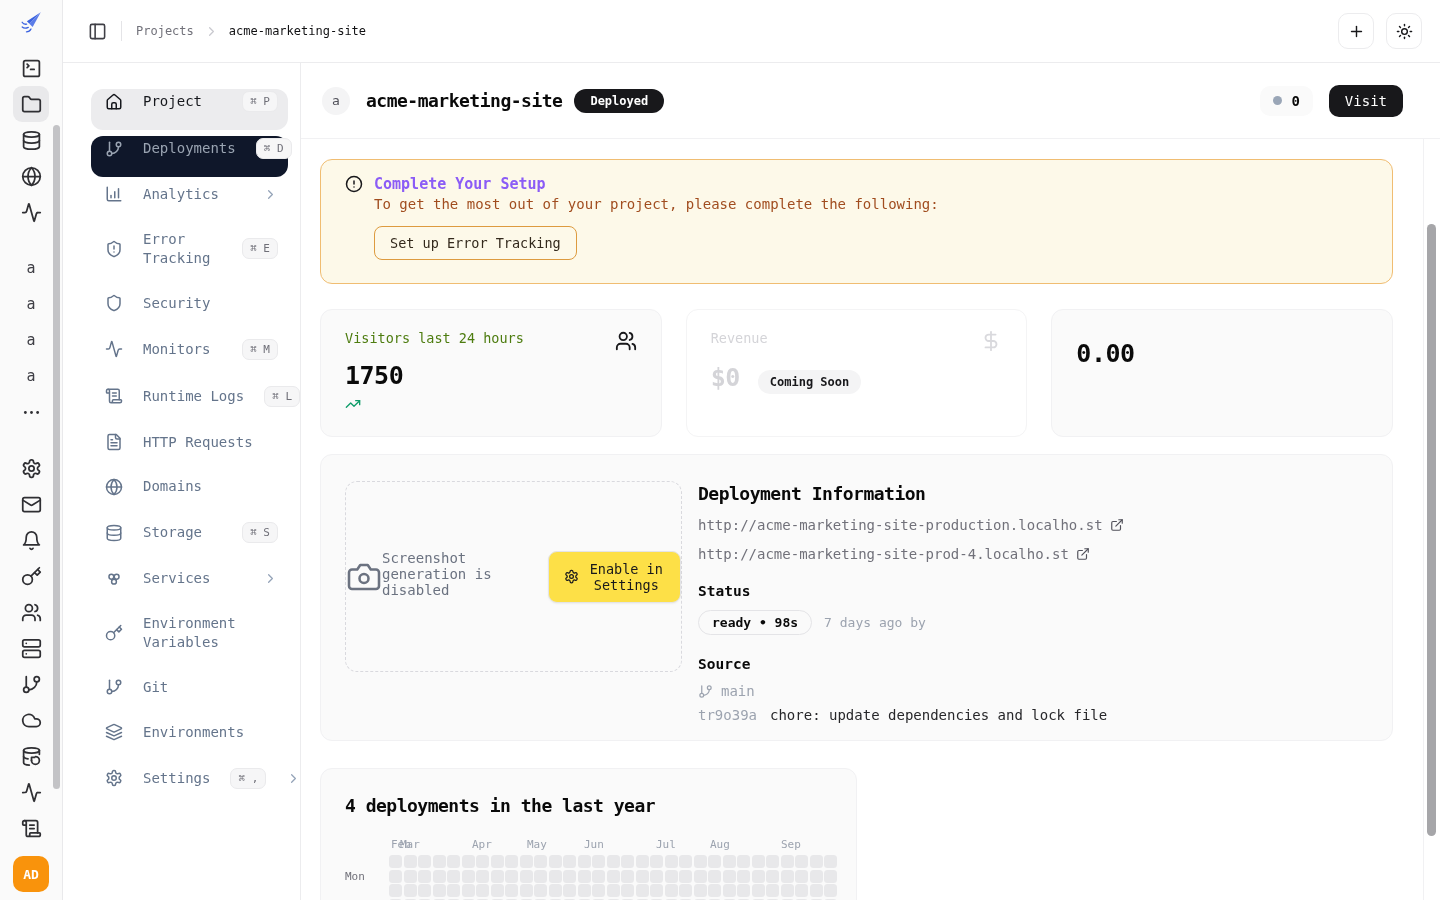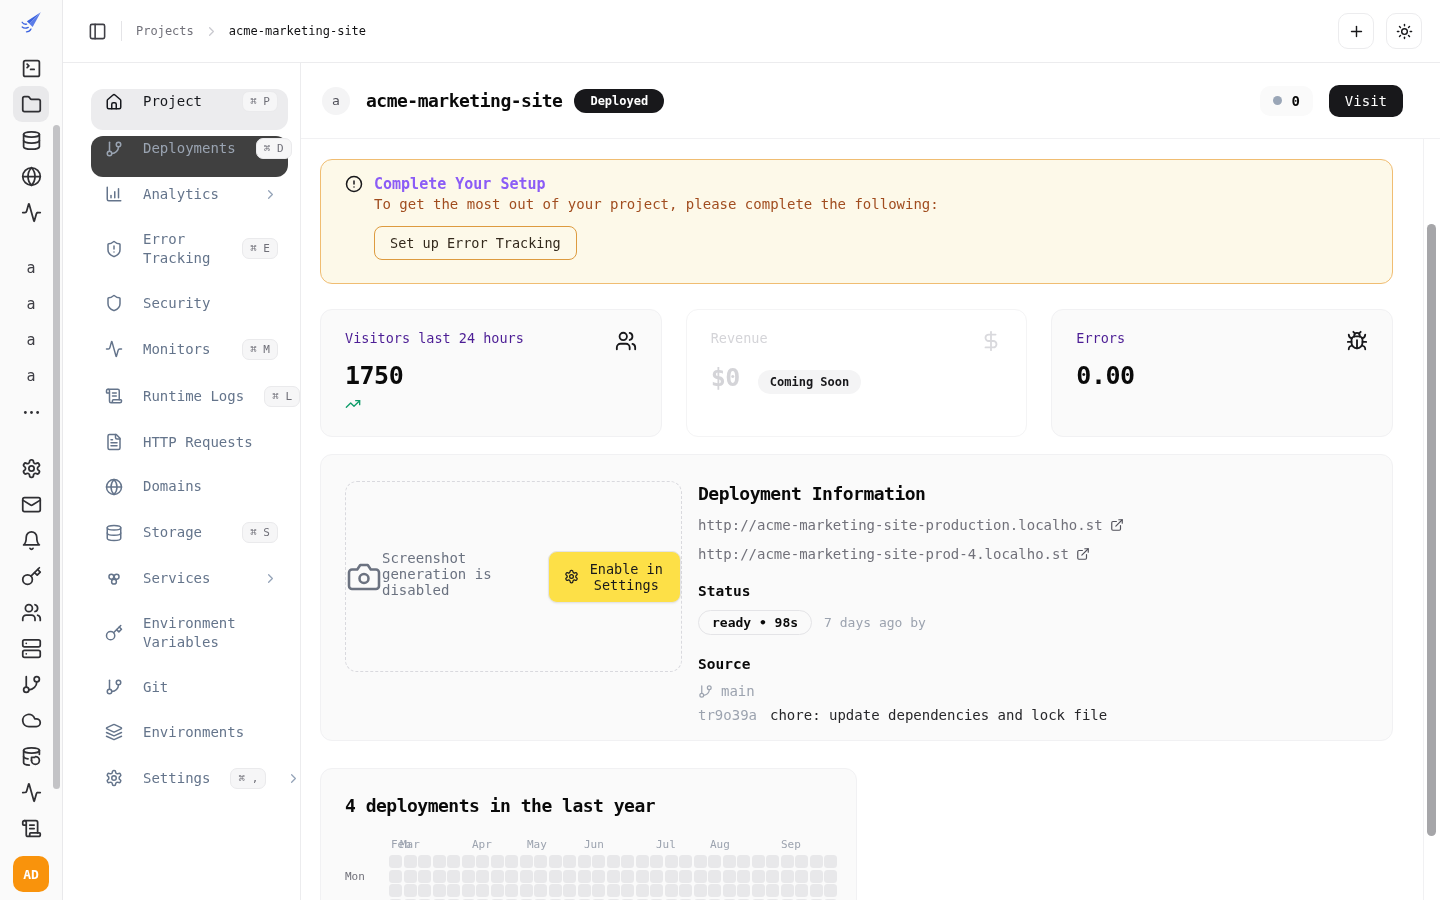--- a/index.html
+++ b/index.html
@@ -39,21 +39,21 @@
   
   .content-row { flex:1; display:flex; min-height:0; }
   .sidenav { width:238px; flex:none; border-right:1px solid #ececee; padding:26px 12px 0 28px; }
   .nav-item { display:flex; align-items:center; gap:20px; min-height:34px; margin-bottom:6px;
     padding:2px 10px 18px 14px; border-radius:12px; color:#64748b; font-size:14px; }
   .nav-item svg.nicon { width:18px; height:18px; flex:none; }
   .nav-item .nlabel { flex:1; line-height:1.35; white-space:nowrap; }
   .nav-item.twoline { min-height:54px; }
   .nav-item.twoline .nlabel { white-space:normal; }
   .nav-item.active { background:#ececee; color:#16181d; }
-  .nav-item.hovered { background:#404040; color:#9aa4b2; }
+  .nav-item.hovered { background:#0f172a; color:#9aa4b2; }
   .nav-badge { font-size:11px; color:#6f6f78; background:#f6f6f7; border:1px solid #eaeaec;
     border-radius:7px; padding:3px 7px; white-space:nowrap; flex:none; }
   .nav-chev { width:15px; height:15px; color:#94a3b8; flex:none; }
   .nav-chev svg { width:15px; height:15px; display:block; }
 
   
   .main { flex:1; position:relative; display:flex; flex-direction:column; min-width:0; }
   .proj-header { height:76px; flex:none; display:flex; align-items:center; padding:0 37px 0 21px;
     border-bottom:1px solid #f1f1f3; }
   .proj-avatar { width:28px; height:28px; border-radius:50%; background:#f4f4f5; color:#52525b;
@@ -78,21 +78,21 @@
   .banner-title { font-size:15px; font-weight:600; color:#8b5cf6; }
   .banner-desc { margin:3px 0 0 29px; font-size:14px; color:#a14d1f; }
   .banner-btn { margin:14px 0 0 29px; display:inline-block; background:transparent; border:1px solid #dd9b3f;
     border-radius:8px; padding:8px 15px; font-size:13.5px; color:#33291c; font-family:inherit; }
 
   
   .stats { display:flex; gap:24px; margin-bottom:17px; }
   .stat-card { flex:1; height:128px; background:#fafafa; border:1px solid #f1f1f3; border-radius:12px; padding:20px 24px; }
   .stat-card.muted { background:#fff; border-color:#f4f4f5; }
   .stat-head { display:flex; align-items:flex-start; justify-content:space-between; }
-  .stat-label { font-size:13.5px; color:#4c1d95; }
+  .stat-label { font-size:13.5px; color:#4d7c0f; }
   .stat-card.muted .stat-label { color:#d4d4d8; }
   .stat-icon { width:22px; height:22px; color:#18181b; }
   .stat-icon svg { width:22px; height:22px; }
   .stat-card.muted .stat-icon { color:#d9d9dd; }
   .stat-value { font-size:25px; font-weight:bold; margin-top:9px; letter-spacing:-0.5px; }
   .stat-card.muted .stat-value { color:#d4d4d8; }
   .stat-valuerow { display:flex; align-items:center; gap:18px; }
   .soon-badge { background:#f4f4f5; color:#18181b; font-size:12px; font-weight:bold; padding:5px 12px; border-radius:999px; margin-top:18px; }
   .trend { display:inline-block; width:16px; height:16px; color:#0f9d6a; margin-top:6px; }
   .trend svg { width:16px; height:16px; }
@@ -536,38 +536,20 @@
                       <path d="M17 5H9.5a3.5 3.5 0 0 0 0 7h5a3.5 3.5 0 0 1 0 7H6"></path>
                     </svg>
                   </span>
               </div>
               <div class="stat-valuerow">
                 <span class="stat-value">$0</span>
                 <span class="soon-badge">Coming Soon</span>
               </div>
             </div>
             <div class="stat-card">
-              <div class="stat-head">
-                <span class="stat-label">Errors</span>
-                <span class="stat-icon">
-                    <svg viewBox="0 0 24 24" fill="none" stroke="currentColor" stroke-width="2" stroke-linecap="round" stroke-linejoin="round">
-                      <path d="m8 2 1.88 1.88"></path>
-                      <path d="M14.12 3.88 16 2"></path>
-                      <path d="M9 7.13v-1a3 3 0 1 1 6 0v1"></path>
-                      <path d="M12 20c-3.3 0-6-2.7-6-6v-3a4 4 0 0 1 4-4h4a4 4 0 0 1 4 4v3c0 3.3-2.7 6-6 6"></path>
-                      <path d="M12 20v-9"></path>
-                      <path d="M6.53 9C4.6 8.8 3 7.1 3 5"></path>
-                      <path d="M6 13H2"></path>
-                      <path d="M3 21c0-2.1 1.7-3.9 3.8-4"></path>
-                      <path d="M20.97 5c0 2.1-1.6 3.8-3.5 4"></path>
-                      <path d="M22 13h-4"></path>
-                      <path d="M17.2 17c2.1.1 3.8 1.9 3.8 4"></path>
-                    </svg>
-                  </span>
-              </div>
               <div class="stat-value">0.00</div>
             </div>
           </div>
 
           <div class="deploy-card">
             <div class="shot">
               <span class="shot-cam">
                   <svg viewBox="0 0 24 24" fill="none" stroke="currentColor" stroke-width="2" stroke-linecap="round" stroke-linejoin="round">
                     <path d="M14.5 4h-5L7.5 7H4a2 2 0 0 0-2 2v9a2 2 0 0 0 2 2h16a2 2 0 0 0 2-2V9a2 2 0 0 0-2-2h-3.5z"></path>
                     <circle cx="12" cy="13" r="3"></circle>

